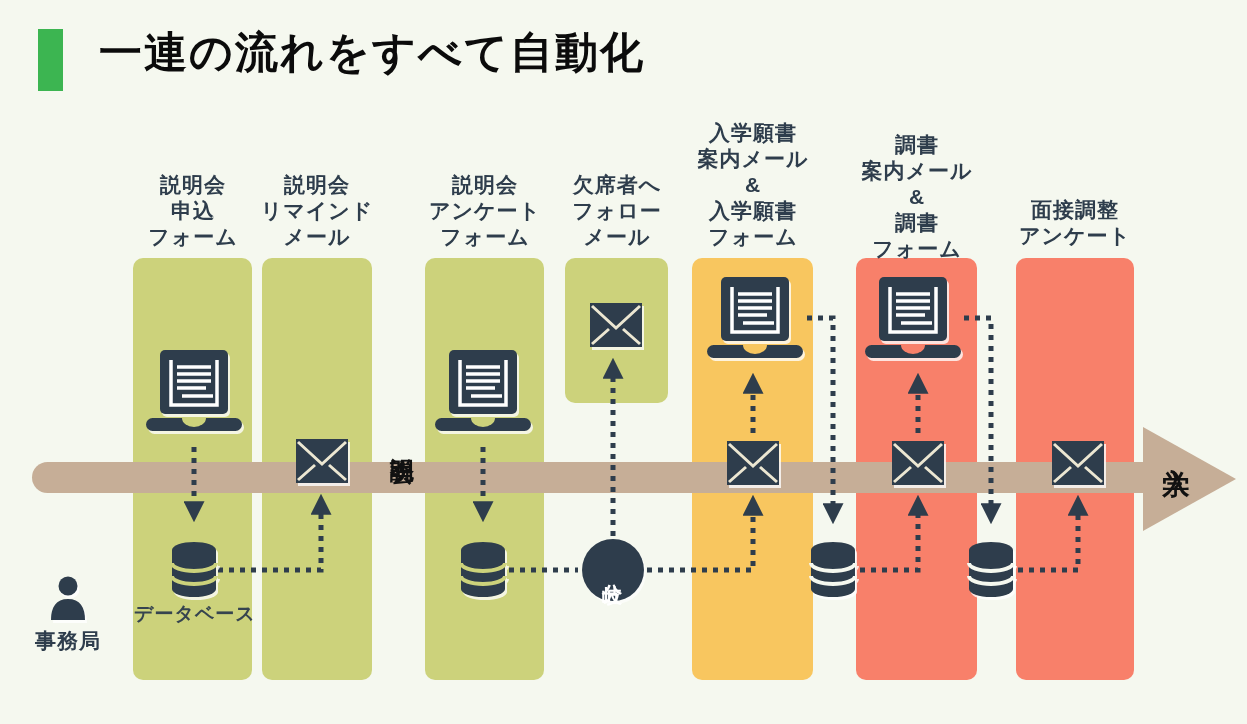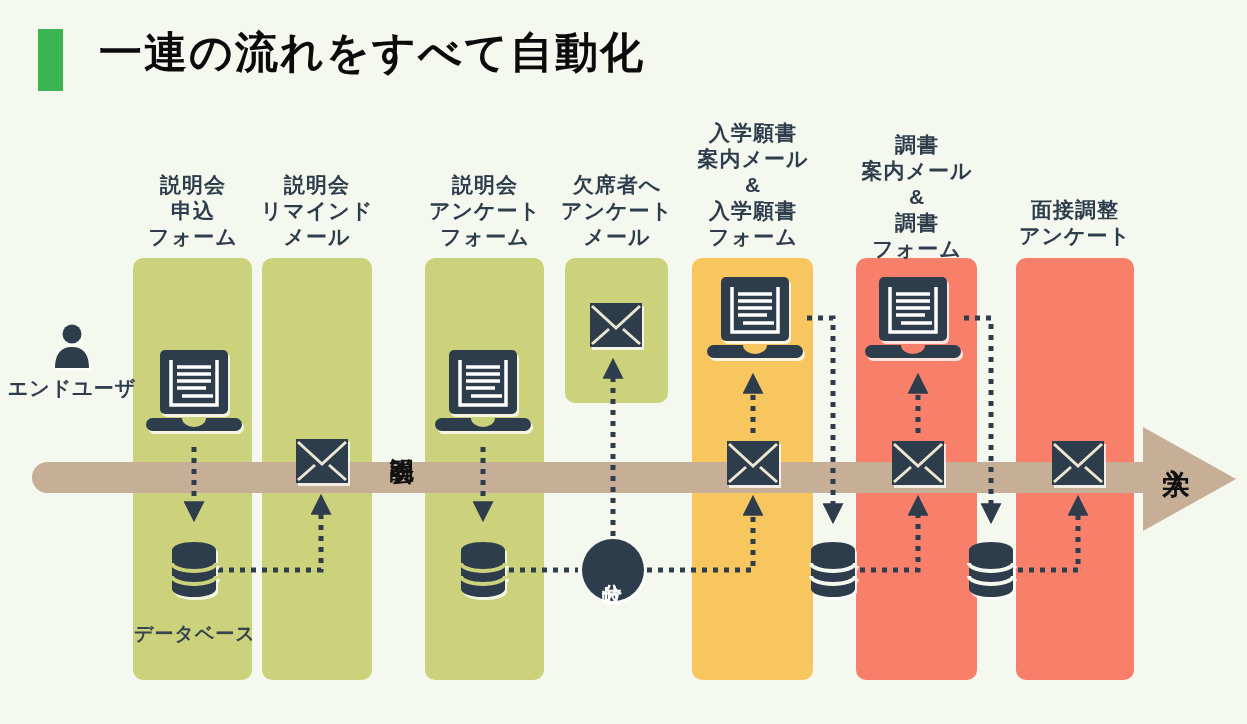--- a/index.html
+++ b/index.html
@@ -35,21 +35,21 @@
   .vtext { writing-mode:vertical-rl; text-orientation:upright; font-weight:bold; color:#111; }
   .label-mid { position:absolute; left:386px; top:438px; font-size:24px; letter-spacing:2px; z-index:6; }
   .label-end { position:absolute; left:1158px; top:446px; font-size:27px; letter-spacing:3px; z-index:6; }
   
   .actor { position:absolute; text-align:center; z-index:3; }
   .actor-enduser { left:2px; top:324px; width:140px; }
   .actor-office  { left:8px;  top:576px; width:120px; }
   .actor-label { color:#2e3d4c; font-weight:bold; margin-top:3px; font-size:20px; letter-spacing:1px; }
   .db-label {
     position:absolute; left:134px; top:601px; width:126px; z-index:4;
-    font-size:19px; font-weight:bold; color:#36444f; letter-spacing:1px;margin-top:20px;
+    font-size:19px; font-weight:bold; color:#36444f; letter-spacing:1px;
   }
   
   .icon { position:absolute; z-index:4; filter:drop-shadow(2px 3px 0 rgba(255,255,255,0.78)); }
   .branch {
     position:absolute; left:582px; top:539px; width:62px; height:62px;
     background:#2e3d4c; border-radius:50%; z-index:4;
     display:flex; align-items:center; justify-content:center;
     box-shadow:2px 3px 0 rgba(255,255,255,0.6);
   }
   .branch .vtext { color:#ffffff; font-size:20px; letter-spacing:2px; }
@@ -74,48 +74,48 @@
   <div class="col-head" style="left:103px;top:172px">説明会
 申込
 フォーム</div>
   <div class="col-head" style="left:227px;top:172px">説明会
 リマインド
 メール</div>
   <div class="col-head" style="left:395px;top:172px">説明会
 アンケート
 フォーム</div>
   <div class="col-head" style="left:527px;top:172px">欠席者へ
-アンケート
+フォロー
 メール</div>
   <div class="col-head" style="left:663px;top:120px">入学願書
 案内メール
 &amp;
 入学願書
 フォーム</div>
   <div class="col-head" style="left:827px;top:132px">調書
 案内メール
 &amp;
 調書
 フォーム</div>
   <div class="col-head" style="left:985px;top:197px">面接調整
 アンケート</div>
 
   <div class="band" style="background-color: rgb(198, 174, 151);"></div>
   <div class="band-arrow"></div>
   <div class="vtext label-mid">説明会</div>
   <div class="vtext label-end">入学</div>
 
-  <div class="actor actor-enduser">
+  <div class="actor actor-office">
     <span class="icon" style="position:static">
       <svg width="40" height="44" viewBox="0 0 40 44">
         <circle cx="20" cy="10" r="9.5" fill="#2e3d4c"></circle>
         <path d="M20,23 C8,23 3,31 3,44 L37,44 C37,31 32,23 20,23 Z" fill="#2e3d4c"></path>
       </svg>
     </span>
-    <div class="actor-label">エンドユーザ</div>
+    <div class="actor-label" style="font-size:21px">事務局</div>
   </div>
 
   <svg class="connectors" width="1247" height="724">
     <defs>
       <marker id="ah" viewBox="0 0 10 10" refX="7" refY="5" markerWidth="4.2" markerHeight="4.2" orient="auto-start-reverse" markerUnits="strokeWidth">
         <path d="M0,0 L10,5 L0,10 Z" fill="#2e3d4c"></path>
       </marker>
     </defs>
     <g fill="none" stroke="#2e3d4c" stroke-width="5" stroke-dasharray="5 6">
       <path d="M194,447 L194,516" marker-end="url(#ah)"></path>

